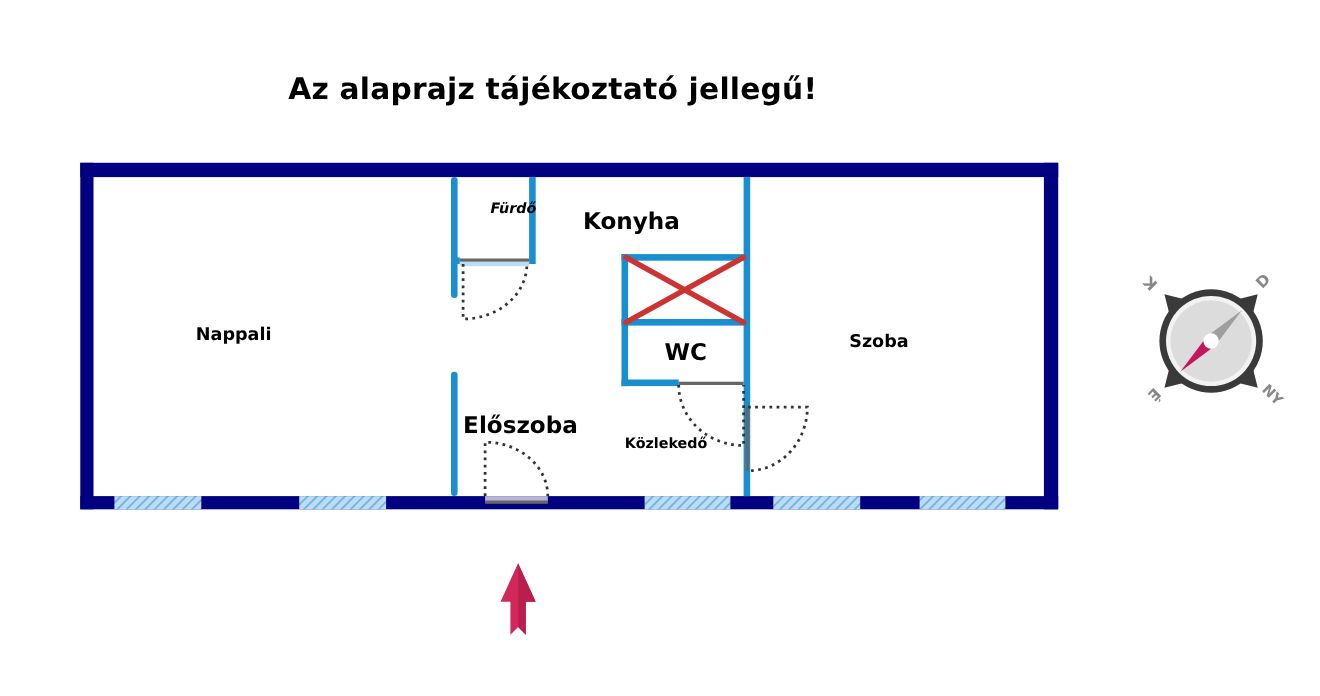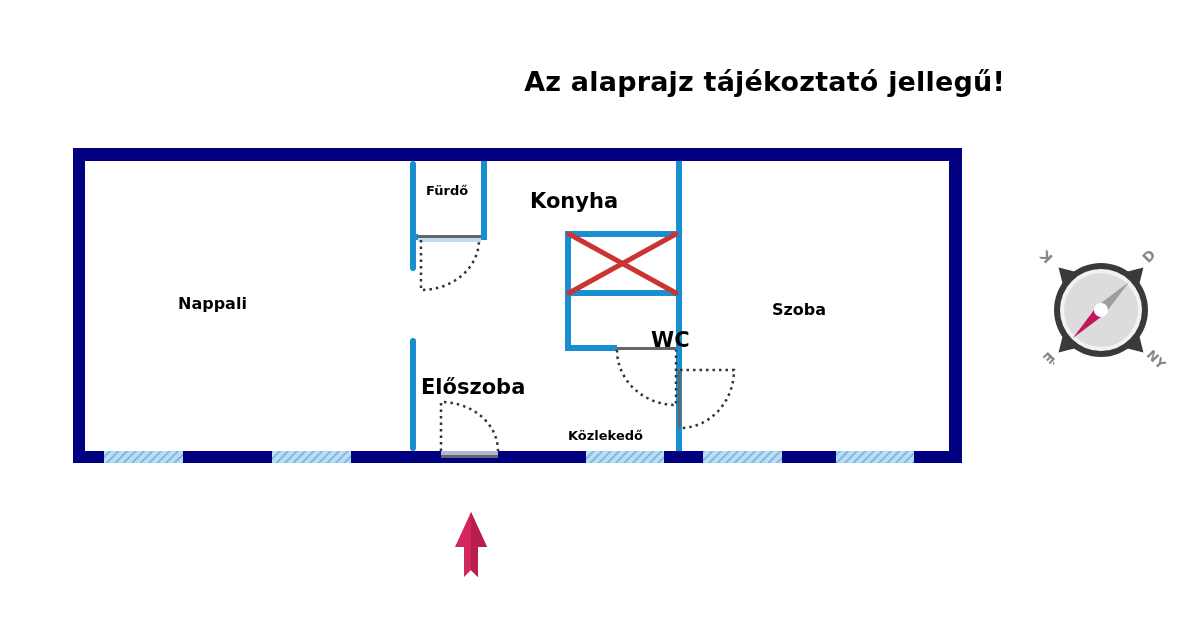--- a/index.html
+++ b/index.html
@@ -1,17 +1,17 @@
 <!DOCTYPE html>
 <html><head>
 <meta charset="utf-8">
 <style>
   html, body { margin: 0; padding: 0; background: #ffffff; }
   body { width: 1200px; height: 633px; position: relative; overflow: hidden; font-family: "DejaVu Sans", sans-serif; }
-  .title { position: absolute; left: 0; width: 1005px; top: 66px; text-align: right; font-size: 27px; font-weight: bold; color: #000; letter-spacing: 0.2px; }
+  .title { position: absolute; left: 0; width: 1005px; top: 66px; text-align: center; font-size: 27px; font-weight: bold; color: #000; letter-spacing: 0.2px; }
   svg.plan { position: absolute; left: 0; top: 0; }
   .lbl { position: absolute; font-weight: bold; color: #000; white-space: nowrap; }
   .lbl-xl { font-size: 16px; }
   .lbl-m { font-size: 21px; }
   .lbl-s { font-size: 13px; }
 </style>
 </head>
 <body>
 
 <div class="title">Az alaprajz tájékoztató jellegű!</div>
@@ -98,23 +98,23 @@
     <circle r="47" fill="#3a3a3a"></circle>
     <circle r="41" fill="#f2f2f2"></circle>
     <circle r="37" fill="#dcdcdc"></circle>
     <polygon points="0,-7 28,-28 7,0" fill="#9e9e9e"></polygon>
     <polygon points="-7,0 -28,28 0,7" fill="#c2185b"></polygon>
     <circle r="7" fill="#ffffff"></circle>
   </g>
 </svg>
 
 <div class="lbl lbl-xl" style="left:178px; top:294px;">Nappali</div>
-<div class="lbl lbl-s" style="left:426px; top:183px;">Fürdő</div>
+<div class="lbl lbl-s" style="left:446px; top:183px;font-style:italic;">Fürdő</div>
 <div class="lbl lbl-m" style="left:530px; top:189px;">Konyha</div>
-<div class="lbl lbl-m" style="left:604px; top:328px;margin-left:47px;">WC</div>
+<div class="lbl lbl-m" style="left:604px; top:308px;">WC</div>
 <div class="lbl lbl-m" style="left:421px; top:375px;">Előszoba</div>
-<div class="lbl lbl-s" style="left:568px; top:396px;margin-top:32px;">Közlekedő</div>
+<div class="lbl lbl-s" style="left:568px; top:396px;">Közlekedő</div>
 <div class="lbl lbl-xl" style="left:772px; top:300px;">Szoba</div>
 
 <div class="lbl" style="left:1041px; top:249px; font-size:14px; color:#888; transform:rotate(-135deg);">K</div>
 <div class="lbl" style="left:1143px; top:248px; font-size:14px; color:#888; transform:rotate(-45deg);">D</div>
 <div class="lbl" style="left:1044px; top:350px; font-size:14px; color:#888; transform:rotate(135deg);">É</div>
 <div class="lbl" style="left:1146px; top:352px; font-size:13px; color:#888; transform:rotate(45deg);">NY</div>
 
 </body></html>

